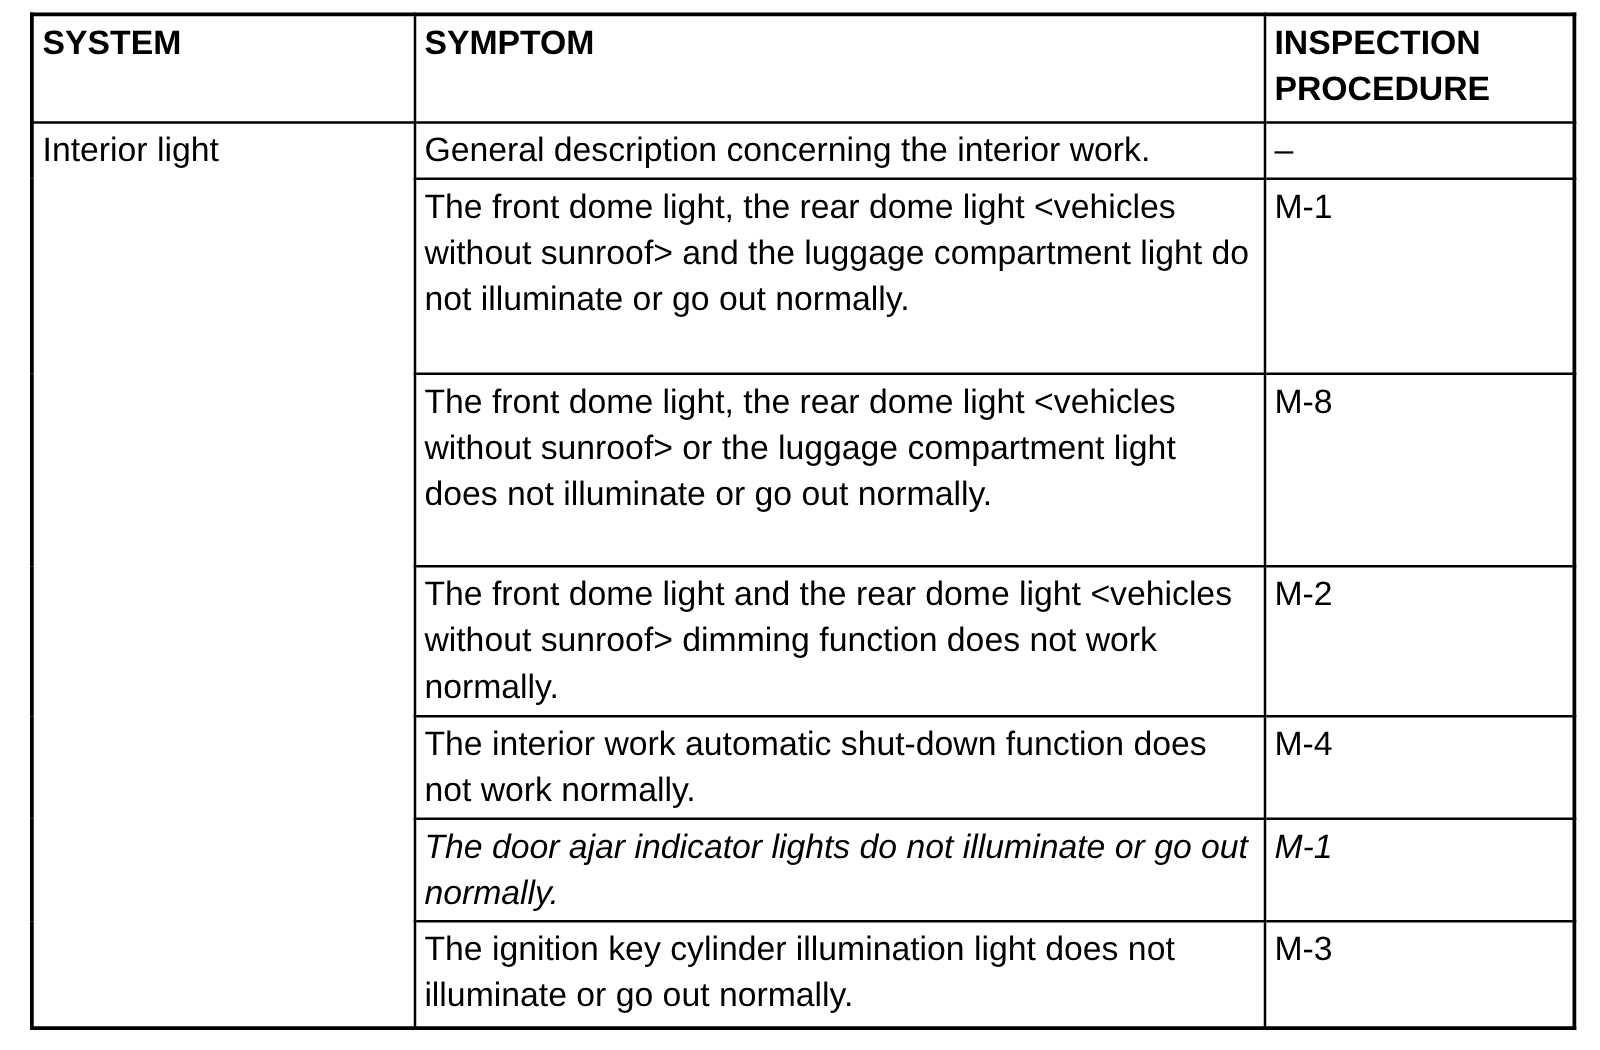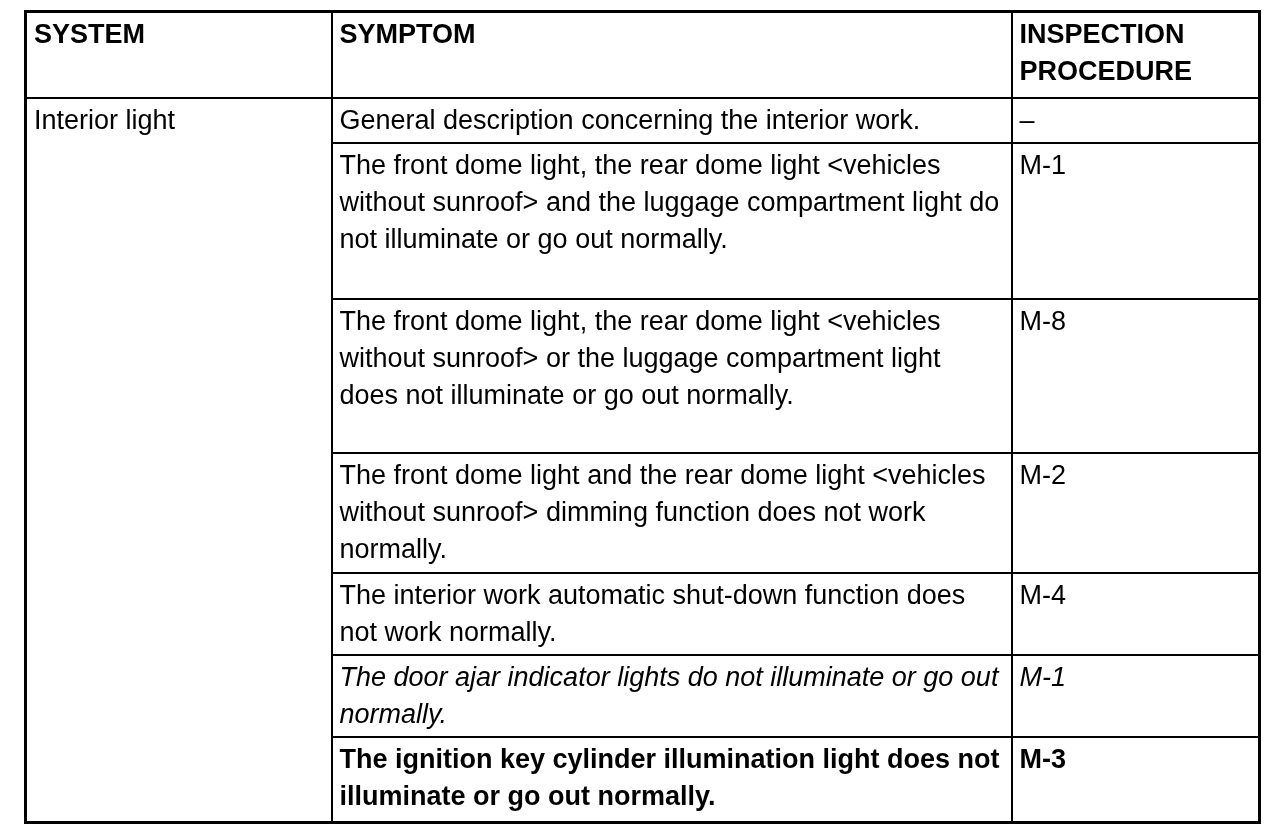--- a/index.html
+++ b/index.html
@@ -45,21 +45,21 @@
   col.c-symptom { width: 680px; }
   col.c-procedure { width: 248px; }
 
   tr.r-head { height: 86px; }
   tr.r0 { height: 40px; }
   tr.r1 { height: 156px; }
   tr.r2 { height: 154px; }
   tr.r3 { height: 120px; }
   tr.r4 { height: 82px; }
   tr.r5 { height: 80px; font-style: italic; }
-  tr.r6 { height: 86px; font-weight: bold; }
+  tr.r6 { height: 86px; }
 </style>
 </head>
 <body>
 
 <div class="page">
   <table class="symptom-table">
     <colgroup>
       <col class="c-system">
       <col class="c-symptom">
       <col class="c-procedure">

